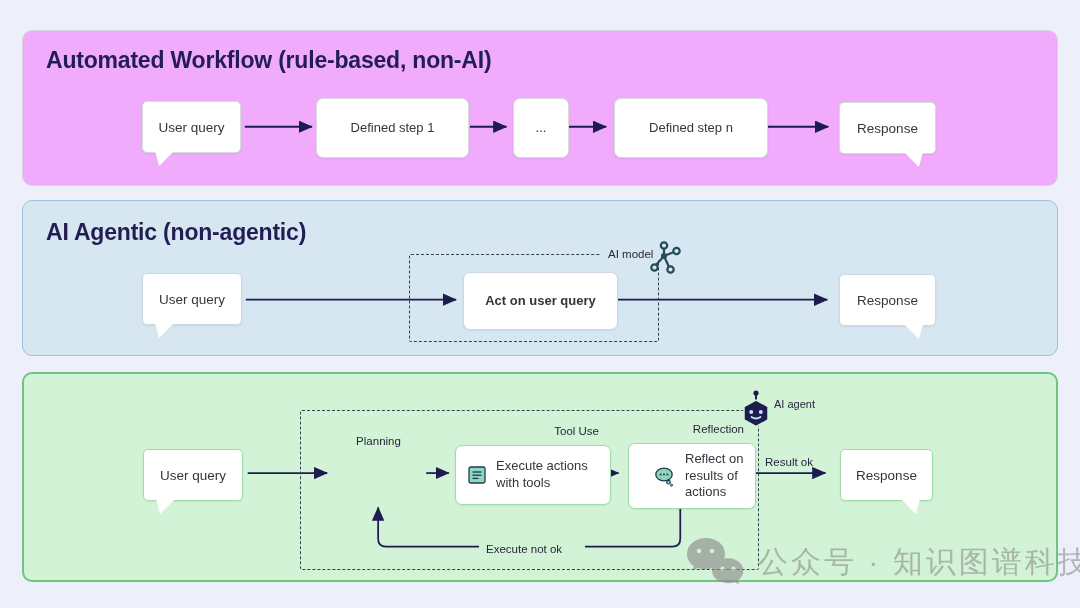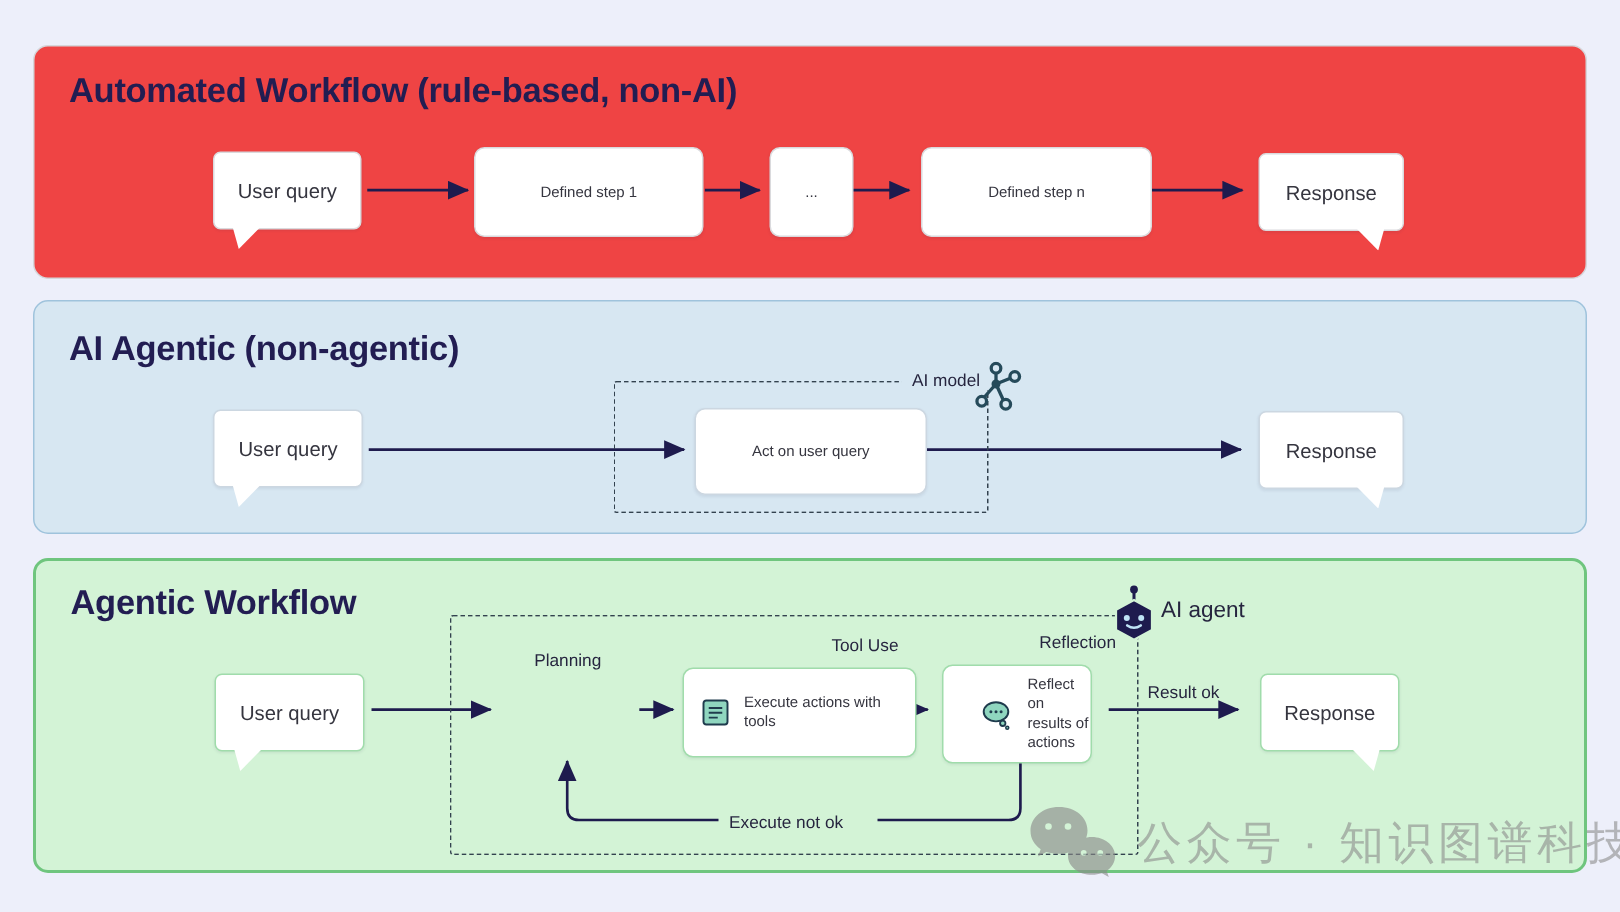--- a/index.html
+++ b/index.html
@@ -1,32 +1,32 @@
 <!DOCTYPE html>
 <html><head>
 <meta charset="utf-8">
 <style>
   * { margin:0; padding:0; box-sizing:border-box; }
   html,body { width:1080px; height:608px; }
   body { font-family:"Liberation Sans", sans-serif; background:#edeffa; }
   .page { position:relative; width:1080px; height:608px; overflow:hidden; background:#edeffa; }
 
   .panel { position:absolute; left:22px; width:1036px; border-radius:10px; }
-  .panel-automated { top:30px;  height:156px; background:#ef4444; border:1px solid #d5d6da; }
+  .panel-automated { top:30px;  height:156px; background:#f0abfc; border:1px solid #d5d6da; }
   .panel-ai       { top:200px; height:156px; background:#d7e7f2; border:1px solid #9fc3dc; }
   .panel-agentic  { top:372px; height:210px; background:#d3f3d6; border:2px solid #6fc57e; }
 
   .panel-title { position:absolute; left:23px; top:16px; font-size:23px; font-weight:700;
                  color:#221d52; letter-spacing:-0.2px; }
   .panel-ai .panel-title { top:18px; }
   .panel-agentic .panel-title { top:14px; }
 
   .flow-box { position:absolute; background:#fff; border-radius:7px; display:flex;
               align-items:center; justify-content:center; text-align:center;
-              font-size:10px; color:#35353f; line-height:1.3;
+              font-size:13px; color:#35353f; line-height:1.3;
               box-shadow:0 1px 2px rgba(40,40,80,0.08); }
   .panel-automated .flow-box { border:1px solid #dadadd; }
   .panel-ai .flow-box { border:1px solid #ccd7e1; }
   .panel-agentic .flow-box { border:1.5px solid #a0dcab; justify-content:flex-start;
                              text-align:left; padding-left:11px; gap:9px; }
 
   .bubble { position:absolute; background:#fff; border-radius:5px; display:flex;
             align-items:center; justify-content:center; font-size:13.5px; color:#35353f;
             box-shadow:0 1px 2px rgba(40,40,80,0.08); }
   .panel-automated .bubble { border:1px solid #dadadd; }
@@ -125,31 +125,30 @@
         <line x1="19" y1="15" x2="11" y2="24"></line>
         <line x1="19" y1="15" x2="24" y2="26"></line>
         <circle cx="19" cy="4.5" r="3.2" fill="#d7e7f2"></circle>
         <circle cx="31.5" cy="10" r="3.2" fill="#d7e7f2"></circle>
         <circle cx="9.5" cy="26.5" r="3.2" fill="#d7e7f2"></circle>
         <circle cx="25.5" cy="28.5" r="3.2" fill="#d7e7f2"></circle>
       </g>
       <circle cx="19" cy="15" r="3" fill="#254a5a"></circle>
     </svg>
 
-    <div class="flow-box" style="left:440px; top:71px; width:155px; height:58px;">
+    <div class="flow-box" style="left:440px; top:71px; width:155px; height:58px;font-weight:bold;">
       <span>Act on user query</span>
     </div>
 
     <div class="bubble tail-right" style="left:816px; top:73px; width:97px; height:52px;">
       <span>Response</span>
     </div>
   </section>
 
   <section class="panel panel-agentic">
-    <h2 class="panel-title">Agentic Workflow</h2>
 
     <svg class="arrow-layer" width="1036" height="210" viewBox="0 0 1036 210">
       <defs>
         <marker id="ah3" markerWidth="9" markerHeight="8" refX="7.5" refY="3.5" orient="auto">
           <path d="M0,0 L8,3.5 L0,7 Z" fill="#1e1b4e"></path>
         </marker>
       </defs>
       <g stroke="#1e1b4e" stroke-width="1.8" fill="none">
         <line x1="220" y1="101" x2="301" y2="101" marker-end="url(#ah3)"></line>
         <line x1="402" y1="101" x2="425" y2="101" marker-end="url(#ah3)"></line>
@@ -166,42 +165,42 @@
     <div class="dashed-box" style="left:276px; top:36px; width:459px; height:160px;"></div>
 
     <svg style="position:absolute; left:712px; top:15px;" width="40" height="44" viewBox="0 0 40 44">
       <circle cx="20" cy="4" r="2.6" fill="#1e1b4e"></circle>
       <line x1="20" y1="6" x2="20" y2="12" stroke="#1e1b4e" stroke-width="2"></line>
       <path d="M20 11 L32 17.5 L32 31 L20 37.5 L8 31 L8 17.5 Z" fill="#1e1b4e" stroke="#d3f3d6" stroke-width="1.5"></path>
       <circle cx="15.2" cy="23" r="2" fill="#bfe3f5"></circle>
       <circle cx="24.8" cy="23" r="2" fill="#bfe3f5"></circle>
       <path d="M15.5 28 Q20 31 24.5 28" stroke="#bfe3f5" stroke-width="1.8" fill="none" stroke-linecap="round"></path>
     </svg>
-    <div class="mini-label" style="left:750px; top:24px; font-size:15px;">AI agent</div>
+    <div class="mini-label" style="left:750px; top:24px; font-size:11px;">AI agent</div>
 
     <div class="mini-label right" style="left:308px; top:61px; width:93px;text-align:center;">Planning</div>
     <div class="mini-label right" style="left:431px; top:51px; width:144px;">Tool Use</div>
     <div class="mini-label right" style="left:604px; top:49px; width:116px;">Reflection</div>
 
 
     <div class="flow-box" style="left:431px; top:71px; width:156px; height:60px;">
       <span class="icon-wrap">
         <svg width="20" height="20" viewBox="0 0 20 20">
           <rect x="2" y="2" width="16" height="16" rx="1.8" fill="#8fd6bf" stroke="#1f3b4d" stroke-width="1.3"></rect>
           <g stroke="#1f3b4d" stroke-width="1.3">
             <line x1="5.5" y1="7" x2="14.5" y2="7"></line>
             <line x1="5.5" y1="10.2" x2="14.5" y2="10.2"></line>
             <line x1="5.5" y1="13.4" x2="11.5" y2="13.4"></line>
           </g>
         </svg>
       </span>
       <span>Execute actions with tools</span>
     </div>
 
-    <div class="flow-box" style="left:604px; top:69px; width:100px; height:66px;padding-left:25px;">
+    <div class="flow-box" style="left:604px; top:69px; width:128px; height:66px;padding-left:25px;">
       <span class="icon-wrap">
         <svg width="22" height="21" viewBox="0 0 22 21">
           <ellipse cx="10" cy="8.5" rx="8.2" ry="6.4" fill="#8fd6bf" stroke="#1f3b4d" stroke-width="1.3"></ellipse>
           <circle cx="6.6" cy="8.5" r="1" fill="#1f3b4d"></circle>
           <circle cx="10" cy="8.5" r="1" fill="#1f3b4d"></circle>
           <circle cx="13.4" cy="8.5" r="1" fill="#1f3b4d"></circle>
           <circle cx="14.5" cy="16.2" r="1.8" fill="#8fd6bf" stroke="#1f3b4d" stroke-width="1.2"></circle>
           <circle cx="17.5" cy="19.2" r="1" fill="#8fd6bf" stroke="#1f3b4d" stroke-width="1"></circle>
         </svg>
       </span>

